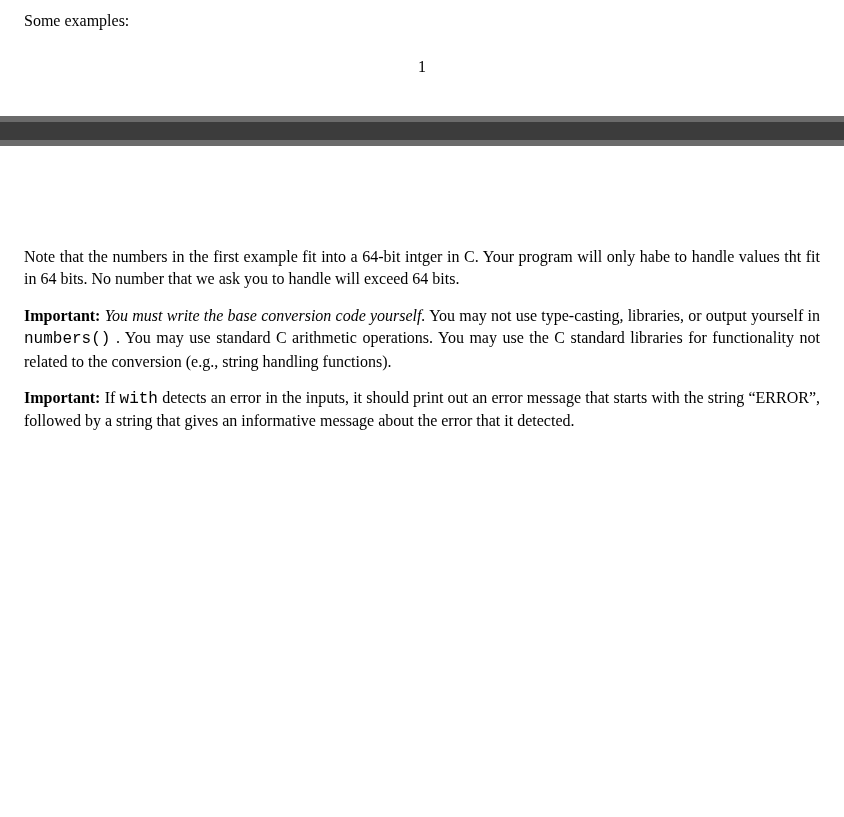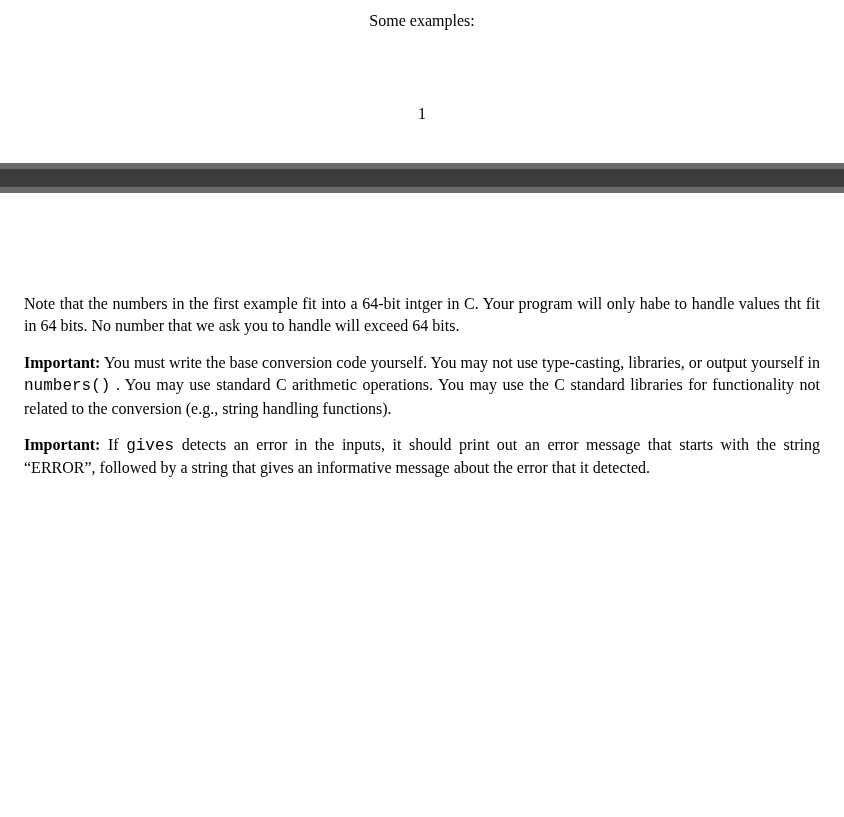--- a/index.html
+++ b/index.html
@@ -12,22 +12,21 @@
       font-size: 16px;
       color: #000;
       background: #fff;
       width: 844px;
     }
     .page-top {
       padding: 12px 24px 0 24px;
     }
     .intro-text {
       font-size: 16px;
-      margin-bottom: 75px;
-      text-align: center;
+      margin-bottom: 28px;
     }
     .page-number {
       text-align: center;
       font-size: 16px;
       margin-bottom: 40px;
     }
     .separator {
       width: 100%;
       height: 30px;
       background: linear-gradient(to bottom, #6b6b6b 0%, #6b6b6b 20%, #3c3c3c 20%, #3c3c3c 80%, #6b6b6b 80%, #6b6b6b 100%);
@@ -47,20 +46,21 @@
     .paragraph {
       font-size: 16px;
       line-height: 1.4;
       margin-bottom: 14px;
       text-align: justify;
     }
     .bold {
       font-weight: bold;
     }
     .italic {
+      font-style: italic;
     }
     .mono {
       font-family: 'Courier New', Courier, monospace;
     }
   </style>
 </head>
 <body>
 
 <div class="page-top">
   <div class="intro-text">Some examples:</div>
@@ -78,16 +78,16 @@
     <span> </span>
     <span class="italic">You must write the base conversion code yourself.</span>
     <span> You may not use type-casting, libraries, or output yourself in </span>
     <span class="mono">numbers()</span>
     <span>. You may use standard C arithmetic operations. You may use the C standard libraries for functionality not related to the conversion (e.g., string handling functions).</span>
   </div>
 
   <div class="paragraph">
     <span class="bold">Important:</span>
     <span> If </span>
-    <span class="mono">gives</span>
+    <span class="mono">with</span>
     <span> detects an error in the inputs, it should print out an error message that starts with the string “ERROR”, followed by a string that gives an informative message about the error that it detected.</span>
   </div>
 </div>
 
 </body></html>

